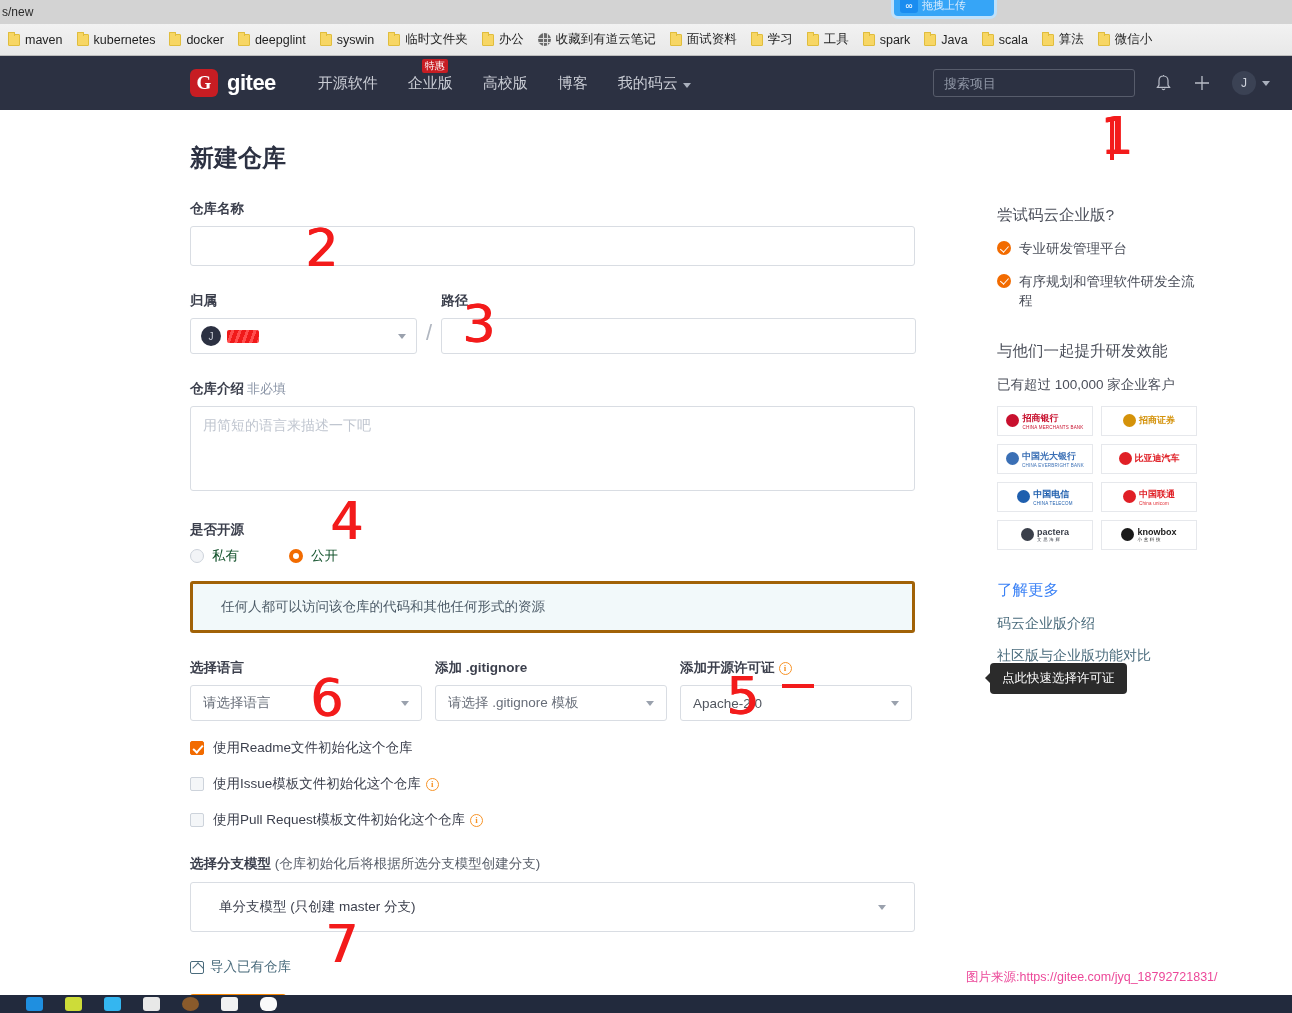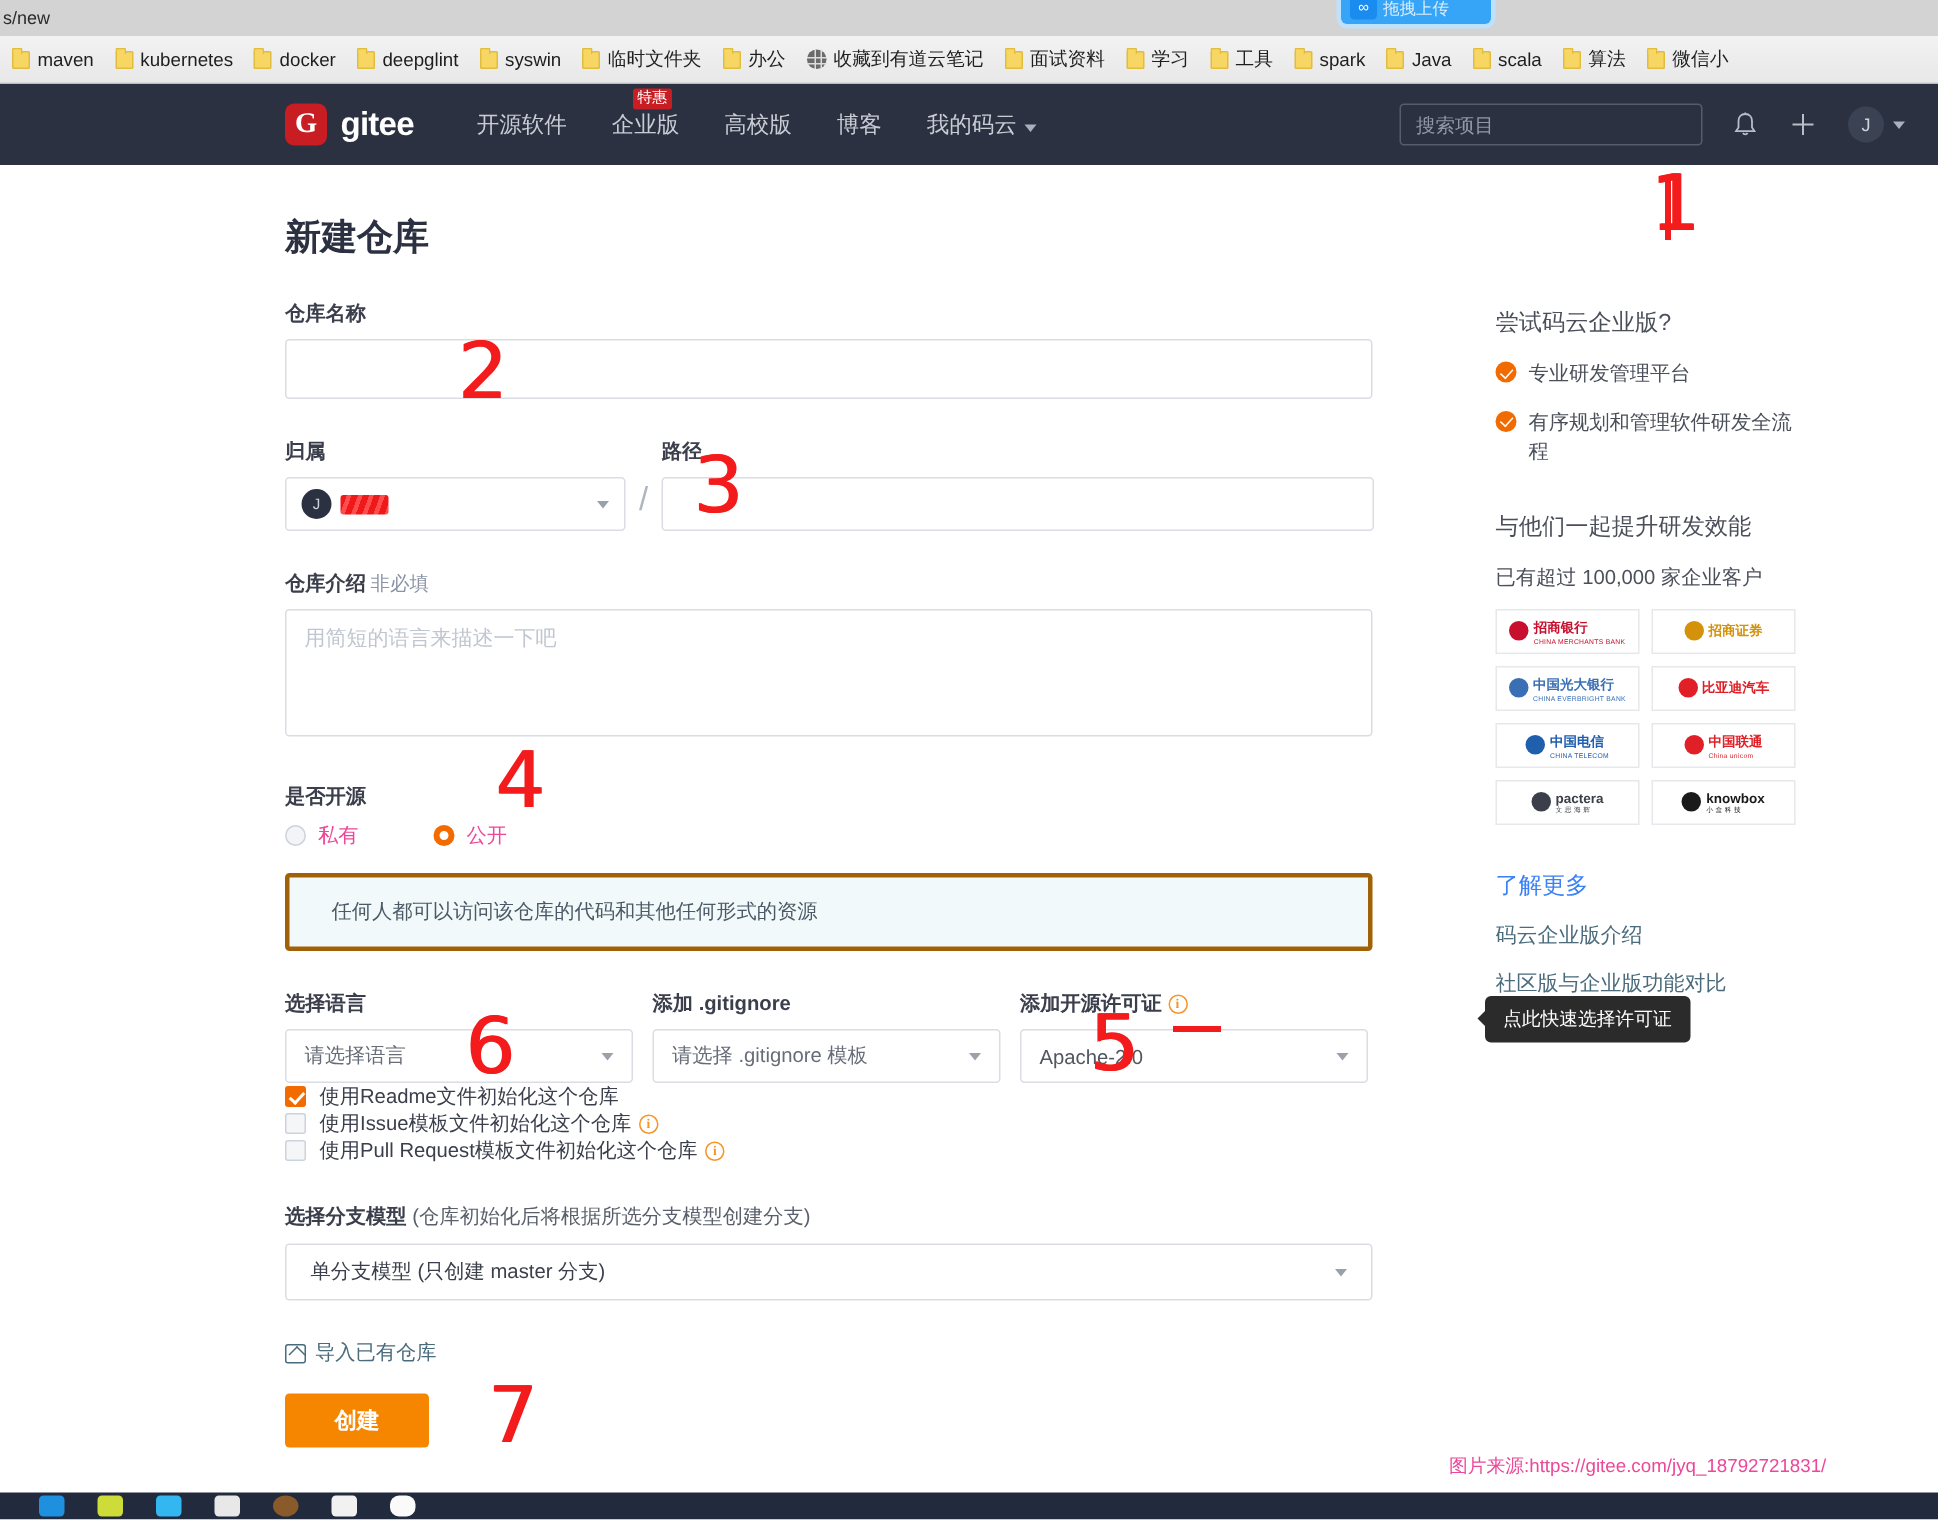--- a/index.html
+++ b/index.html
@@ -144,21 +144,21 @@
     width:725px;height:85px;border:1px solid #d9dde3;border-radius:3px;
     padding:10px 12px;font-size:14px;color:#333;resize:none;outline:none;
     font-family:"Liberation Sans",sans-serif;
   }
   .desc-area::placeholder{color:#c0c6d0;}
 
   .radio-row{display:flex;align-items:center;gap:0;margin-top:4px;}
   .radio-opt{display:flex;align-items:center;gap:8px;margin-right:50px;cursor:pointer;}
   .radio{width:14px;height:14px;border-radius:50%;border:1px solid #cdd3db;background:#f2f4f7;flex:0 0 auto;}
   .radio.on{border:4px solid #f26b00;background:#fff;width:14px;height:14px;}
-  .radio-txt{font-size:13.5px;color:#ec4899;}
+  .radio-txt{font-size:13.5px;color:#14532d;}
 
   .notice{
     width:725px;margin-top:16px;padding:14px 28px;
     border:3px solid #a16207;background:#f2f9fa;border-radius:3px;
     font-size:13.5px;color:#4b5a66;
   }
 
   .triple{display:flex;gap:0;margin-top:26px;}
   .triple-col{width:232px;margin-right:13px;}
   .triple-col:last-child{margin-right:0;}
@@ -179,35 +179,35 @@
     position:absolute;left:800px;top:4px;
     background:#2b2b2b;color:#fff;font-size:12.5px;
     padding:7px 12px;border-radius:4px;white-space:nowrap;z-index:6;
   }
   .tooltip:before{
     content:"";position:absolute;left:-5px;top:10px;
     border-top:5px solid transparent;border-bottom:5px solid transparent;
     border-right:5px solid #2b2b2b;
   }
 
-  .chk-row{display:flex;align-items:center;gap:9px;}
+  .chk-row{display:flex;align-items:center;gap:9px;margin-top:18px;}
   .chk{width:14px;height:14px;border:1px solid #cdd3db;border-radius:2px;background:#f4f6f8;flex:0 0 auto;}
   .chk.on{background:#f26b00;border-color:#f26b00;position:relative;}
   .chk.on:after{
     content:"";position:absolute;left:4px;top:1px;width:4px;height:8px;
     border:solid #fff;border-width:0 2px 2px 0;transform:rotate(42deg);
   }
   .chk-txt{font-size:13.5px;color:#3b3f4c;display:flex;align-items:center;gap:5px;}
 
   .branch-label{font-size:13.5px;color:#3b3f4c;margin-top:26px;}
   .branch-label b{font-weight:bold;}
   .branch-label span.norm{font-weight:normal;color:#5a606b;}
   .branch-sel{
-    width:725px;height:38px;border:1px solid #d9dde3;border-radius:3px;background:#fff;
-    display:flex;align-items:center;padding:0 16px;font-size:13.5px;color:#3b3f4c;margin-top:9px;
+    width:725px;height:50px;border:1px solid #d9dde3;border-radius:3px;background:#fff;
+    display:flex;align-items:center;padding:0 28px;font-size:13.5px;color:#3b3f4c;margin-top:9px;
   }
 
   .import-link{display:flex;align-items:center;gap:6px;margin-top:26px;color:#4a6b7c;font-size:13.5px;cursor:pointer;}
   .import-ic{width:14px;height:13px;border:1.5px solid #4a6b7c;border-radius:2px;position:relative;flex:0 0 auto;}
   .import-ic:after{content:"";position:absolute;left:3px;top:2px;width:7px;height:7px;border-left:1.5px solid #4a6b7c;border-top:1.5px solid #4a6b7c;transform:rotate(45deg);}
 
   .create-btn{
     margin-top:18px;width:96px;height:36px;background:#f68500;border:none;border-radius:3px;
     color:#fff;font-size:15px;font-weight:bold;cursor:pointer;
     font-family:"Liberation Sans",sans-serif;

